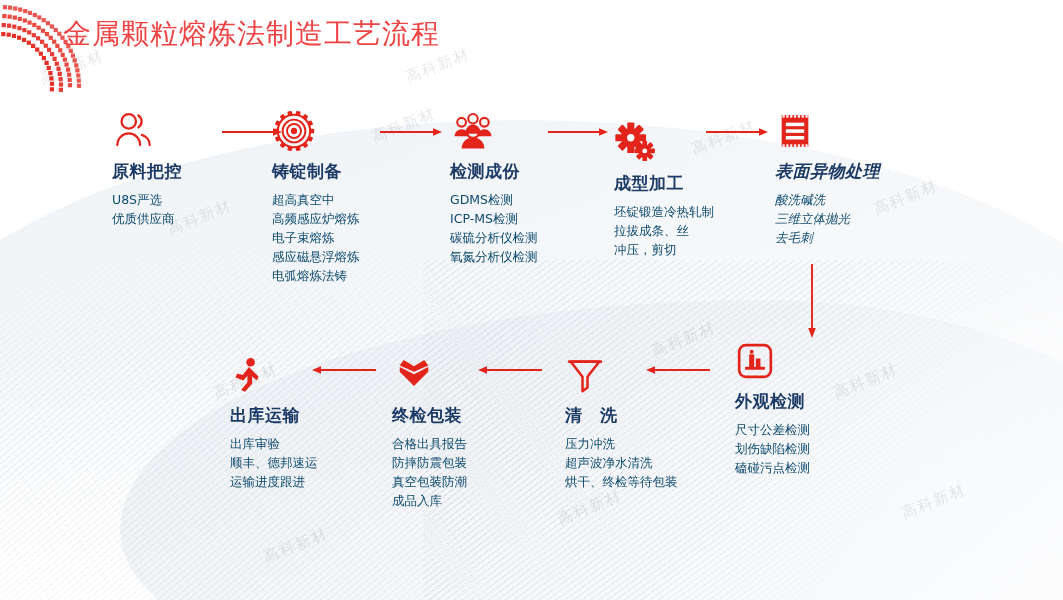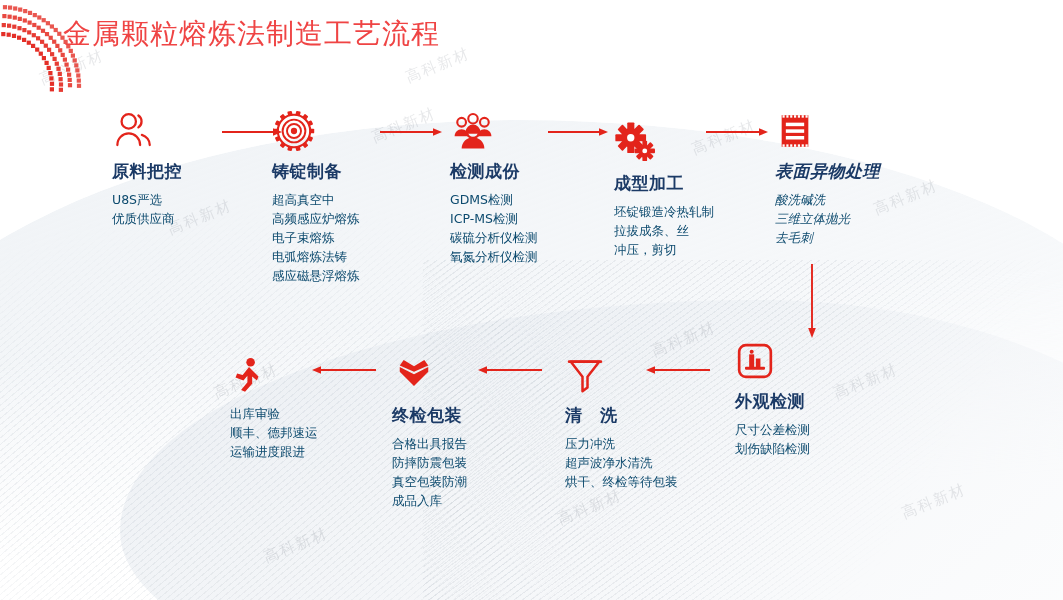--- a/index.html
+++ b/index.html
@@ -303,22 +303,22 @@
         <circle cx="24" cy="24" r="13" fill="none" stroke="#e3241b" stroke-width="2.2"></circle>
         <circle cx="24" cy="24" r="8" fill="none" stroke="#e3241b" stroke-width="2.2"></circle>
         <circle cx="24" cy="24" r="3.6" fill="#e3241b"></circle>
           </svg>
         </div>
         <div class="step-title">铸锭制备</div>
         <div class="step-lines">
           <div>超高真空中</div>
           <div>高频感应炉熔炼</div>
           <div>电子束熔炼</div>
+          <div>感应磁悬浮熔炼</div>
           <div>电弧熔炼法铸</div>
-          <div>感应磁悬浮熔炼</div>
         </div>
       </div>
       <div class="step" style="left: 450px; top: 108px; width: 158px;">
         <div class="step-icon">
           <svg width="46" height="42" viewBox="0 0 48 48">
         <circle cx="11" cy="14" r="5" fill="none" stroke="#e3241b" stroke-width="2.4"></circle>
         <path d="M3 30c0-4.6 3.6-8 8-8s8 3.4 8 8" fill="#e3241b"></path>
         <circle cx="37" cy="14" r="5" fill="none" stroke="#e3241b" stroke-width="2.4"></circle>
         <path d="M29 30c0-4.6 3.6-8 8-8s8 3.4 8 8" fill="#e3241b"></path>
         <circle cx="24" cy="10" r="5.4" fill="none" stroke="#e3241b" stroke-width="2.4"></circle>
@@ -404,20 +404,21 @@
         <rect x="17" y="16" width="6" height="16" fill="#e3241b"></rect>
         <rect x="25" y="21" width="5.5" height="11" fill="#e3241b"></rect>
         <circle cx="20" cy="13" r="2.4" fill="#e3241b"></circle>
         <rect x="12" y="31" width="24" height="3.4" rx="1" fill="#e3241b"></rect>
           </svg>
         </div>
         <div class="step-title">外观检测</div>
         <div class="step-lines">
           <div>尺寸公差检测</div>
           <div>划伤缺陷检测</div>
+          <div>磕碰污点检测</div>
         </div>
       </div>
       <div class="step" style="left: 565px; top: 352px; width: 160px;">
         <div class="step-icon">
           <svg width="40" height="40" viewBox="0 0 48 48">
         <path d="M7 8h34L27 26v13l-6 4.5V26z" fill="none" stroke="#e3241b" stroke-width="3" stroke-linejoin="round"></path>
         <line x1="5" y1="8" x2="43" y2="8" stroke="#e3241b" stroke-width="3.4" stroke-linecap="round"></line>
           </svg>
         </div>
         <div class="step-title">清　洗</div>
@@ -443,20 +444,21 @@
           <div>成品入库</div>
         </div>
       </div>
       <div class="step" style="left: 230px; top: 352px; width: 150px;">
         <div class="step-icon">
           <svg width="38" height="42" viewBox="0 0 48 48">
         <circle cx="26" cy="8" r="5.4" fill="#e3241b"></circle>
         <path d="M24 14 L16 24 L9 22 L7 27 L17 31 L22 25 L22 33 L14 43 L19 45 L28 35 L28 26 L34 31 L36 26 L29 19 Z" fill="#e3241b"></path>
           </svg>
         </div>
+        <div class="step-title">出库运输</div>
         <div class="step-lines">
           <div>出库审验</div>
           <div>顺丰、德邦速运</div>
           <div>运输进度跟进</div>
         </div>
       </div>
     </div>
   <div id="arrows-layer">
       <div class="arrow-h" style="left: 222px; top: 126px;">
         <svg width="60" height="12" viewBox="0 0 60 12">

